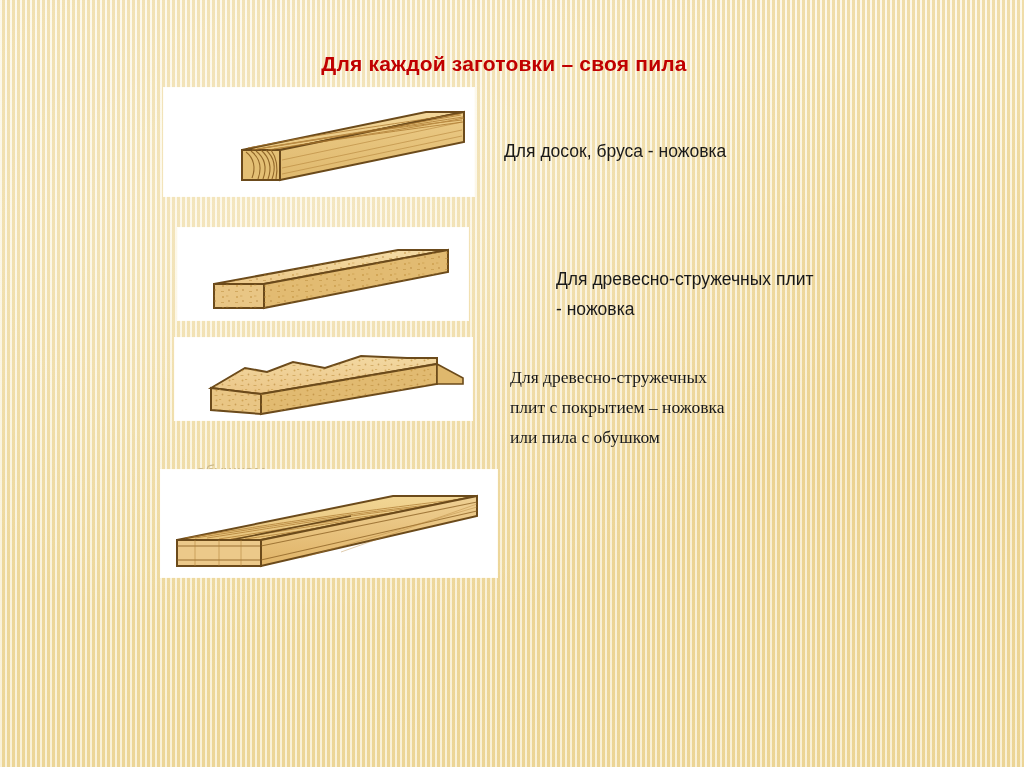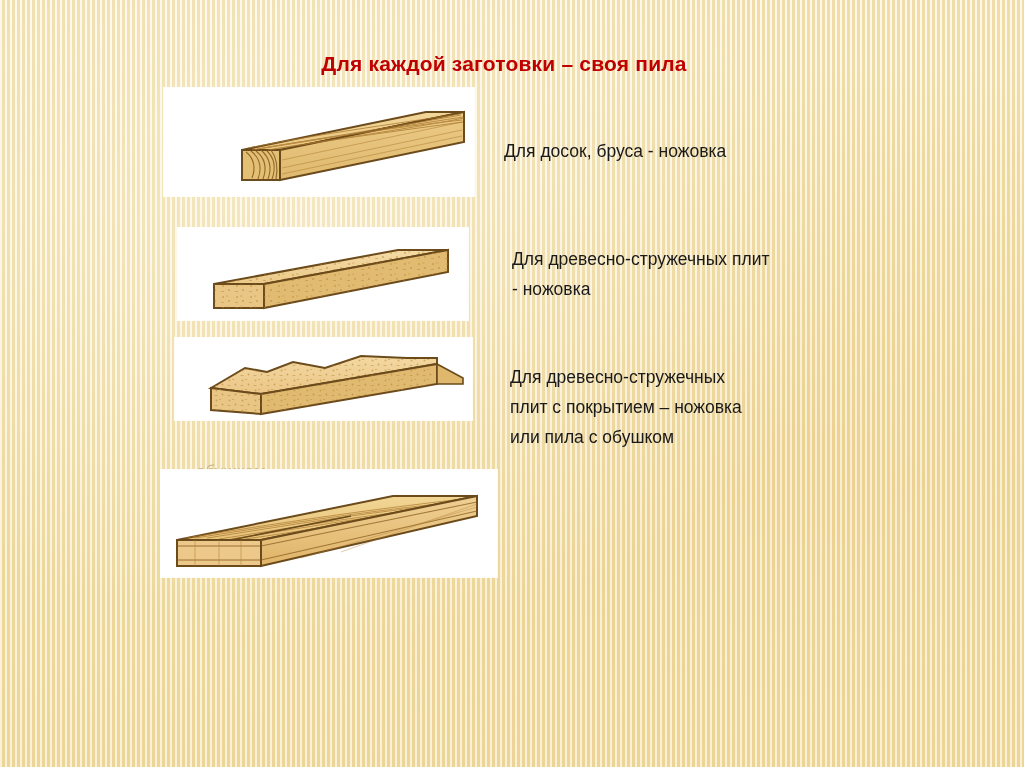--- a/index.html
+++ b/index.html
@@ -75,22 +75,22 @@
   .board-svg { display: block; }
 
   
   #photo1 { left: 164px; top: 88px;  width: 310px; height: 108px; }
   #photo2 { left: 178px; top: 228px; width: 290px; height: 92px;  }
   #photo3 { left: 175px; top: 338px; width: 297px; height: 82px;  }
   #photo4 { left: 161px; top: 470px; width: 336px; height: 107px; }
 
   
   #cap1 { left: 504px; top: 136px; }
-  #cap2 { left: 512px; top: 244px; }
-  #cap3 { left: 510px; top: 362px; }
+  #cap2 { left: 512px; top: 264px; padding-left: 44px; }
+  #cap3 { left: 510px; top: 362px; font-family: Liberation Serif, serif; }
   #cap4 { left: 533px; top: 506px; }
 
   
   .ghost-text {
     position: absolute;
     left: 196px;
     top: 462px;
     font-size: 17px;
     color: #cbb98c;
     z-index: 3;

